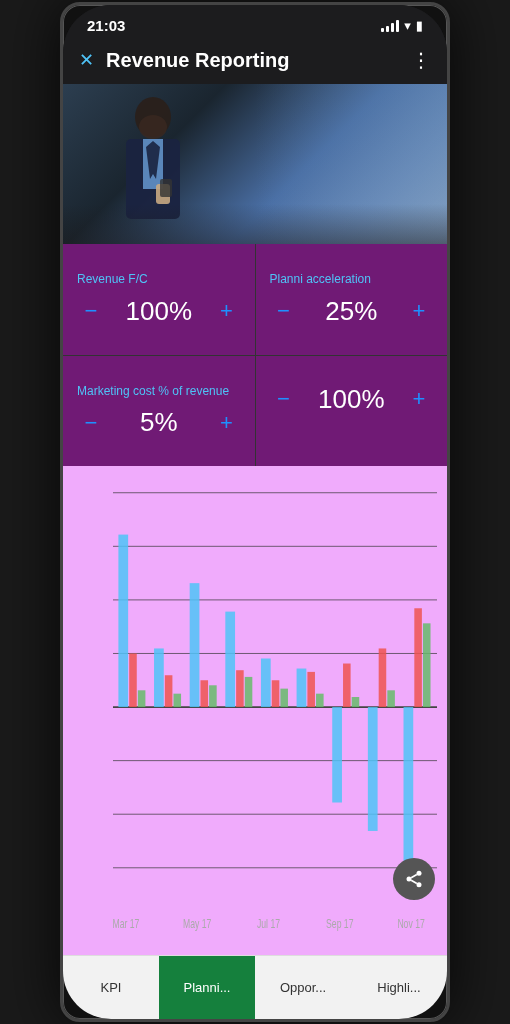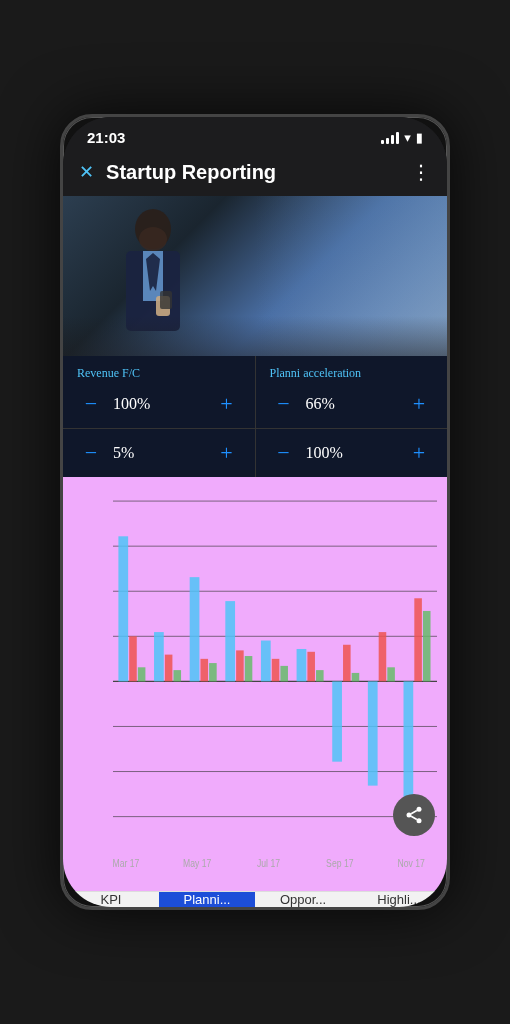--- a/index.html
+++ b/index.html
@@ -11,23 +11,23 @@
       background: #1a1a1a;
       display: flex;
       justify-content: center;
       align-items: center;
       font-family: -apple-system, BlinkMacSystemFont, 'Segoe UI', sans-serif;
       overflow: hidden;
     }
 
     .phone-frame {
       width: 390px;
-      height: 796px;
+      height: 1020px;
       background: #111;
-      border-radius: 32px;
+      border-radius: 20px;
       border: 3px solid #444;
       overflow: hidden;
       position: relative;
       box-shadow: 0 0 60px rgba(0,0,0,0.8), inset 0 0 0 1px #555;
     }
 
     .phone-inner {
       width: 100%;
       height: 100%;
       overflow: hidden;
@@ -122,23 +122,22 @@
     
     .controls-grid {
       display: grid;
       grid-template-columns: 1fr 1fr;
       gap: 1px;
       background: #333;
       flex-shrink: 0;
     }
 
     .control-cell {
-      background: #0f172a;
-      padding: 10px 14px;
-      font-family: Liberation Serif, serif;
+      background: #701a75;
+      padding: 28px 14px;
     }
 
     .control-label {
       color: #4fc3f7;
       font-size: 12px;
       margin-bottom: 8px;
       line-height: 1.3;
     }
 
     .control-row {
@@ -154,24 +153,24 @@
       width: 28px;
       height: 28px;
       display: flex;
       align-items: center;
       justify-content: center;
       flex-shrink: 0;
     }
 
     .ctrl-value {
       color: white;
-      font-size: 16px;
+      font-size: 26px;
       font-weight: 300;
       flex: 1;
-      text-align: left;
+      text-align: center;
     }
 
     
     .chart-container {
       flex: 1;
       background: #f0abfc;
       padding: 10px 10px 10px 50px;
       position: relative;
       min-height: 0;
     }
@@ -182,29 +181,29 @@
       background: #f2f2f2;
       border-top: 1px solid #ddd;
       flex-shrink: 0;
     }
 
     .tab-item {
       flex: 1;
       display: flex;
       align-items: center;
       justify-content: center;
-      padding: 0 4px;
+      padding: 24px 4px;
       font-size: 13px;
       color: #333;
       cursor: pointer;
       font-weight: 500;
     }
 
     .tab-item.active {
-      background: #1d4ed8;
+      background: #15803d;
       color: white;
     }
 
     
     .fab {
       position: absolute;
       bottom: 55px;
       right: 12px;
       width: 42px;
       height: 42px;
@@ -232,21 +231,21 @@
           <div class="signal-dot" style="height:9px"></div>
           <div class="signal-dot" style="height:12px"></div>
         </div>
         <span class="wifi-icon">▾</span>
         <span class="battery-icon">▮</span>
       </div>
     </div>
 
     <div class="app-header">
       <span class="close-btn">✕</span>
-      <span class="app-title">Startup Reporting</span>
+      <span class="app-title">Revenue Reporting</span>
       <span class="more-btn">⋮</span>
     </div>
 
     <div class="hero-image">
       <svg class="person-svg" width="160" height="150" viewBox="0 0 160 150">
 
         <rect x="0" y="0" width="160" height="150" fill="transparent"></rect>
 
         <ellipse cx="75" cy="28" rx="18" ry="20" fill="#2a1f1a" opacity="0.9"></ellipse>
 
@@ -274,26 +273,27 @@
           <div class="ctrl-btn">−</div>
           <div class="ctrl-value">100%</div>
           <div class="ctrl-btn">+</div>
         </div>
       </div>
 
       <div class="control-cell">
         <div class="control-label">Planni acceleration</div>
         <div class="control-row">
           <div class="ctrl-btn">−</div>
-          <div class="ctrl-value">66%</div>
+          <div class="ctrl-value">25%</div>
           <div class="ctrl-btn">+</div>
         </div>
       </div>
 
       <div class="control-cell">
+        <div class="control-label">Marketing cost  % of revenue</div>
         <div class="control-row">
           <div class="ctrl-btn">−</div>
           <div class="ctrl-value">5%</div>
           <div class="ctrl-btn">+</div>
         </div>
       </div>
 
       <div class="control-cell">
         <div class="control-row">
           <div class="ctrl-btn">−</div>

